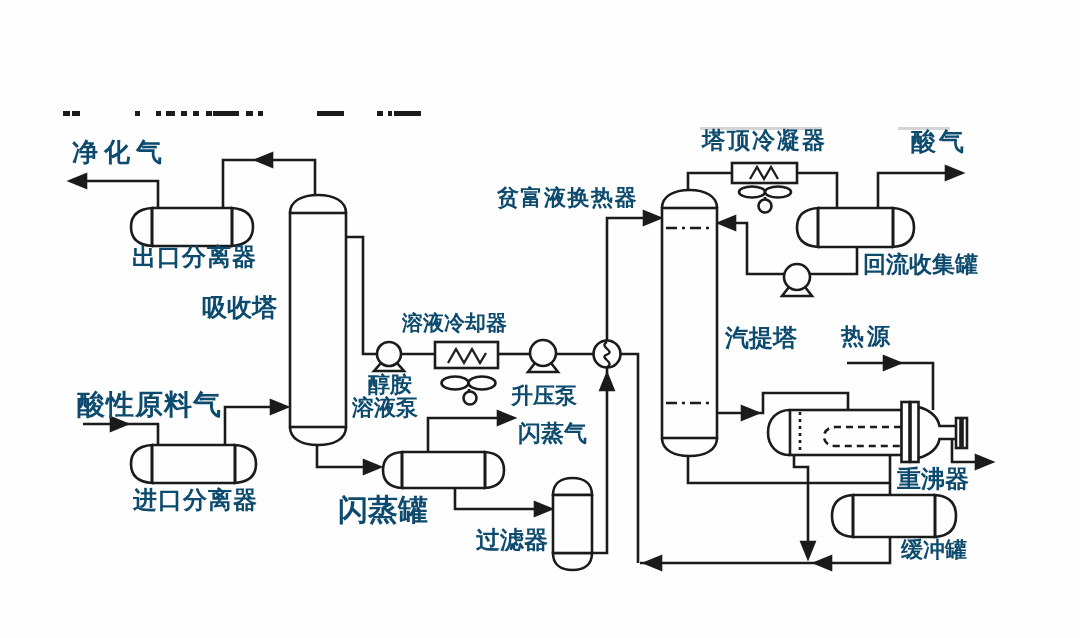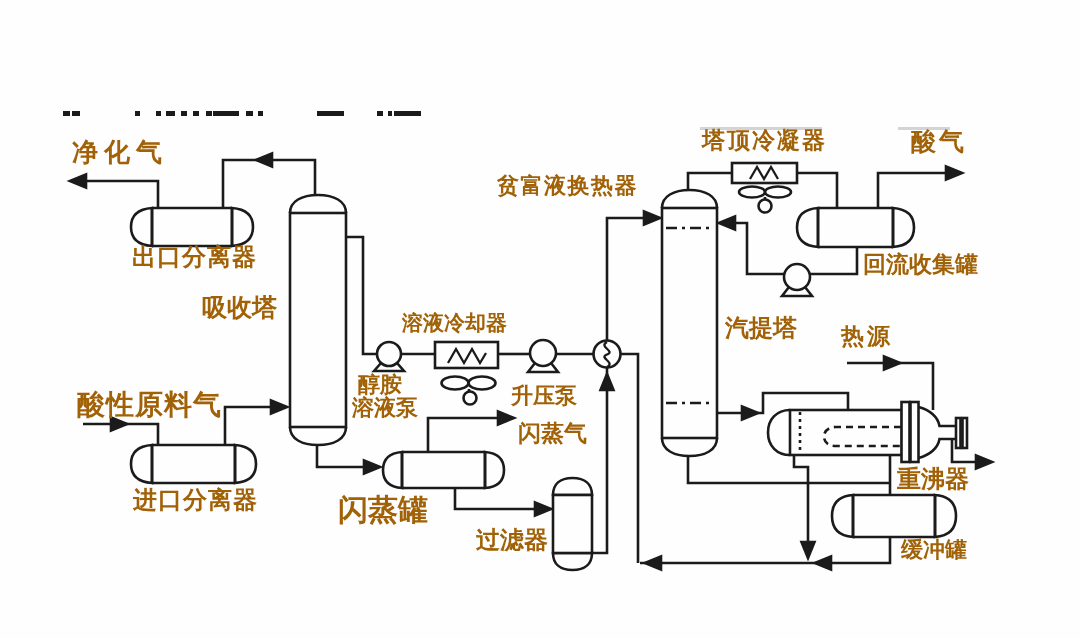--- a/index.html
+++ b/index.html
@@ -2,21 +2,21 @@
 <html><head>
 <meta charset="utf-8">
 <style>
   html,body{margin:0;padding:0;background:#ffffff;}
   #stage{
     position:relative;width:1080px;height:638px;background:#fefefe;overflow:hidden;
     font-family:"DejaVu Sans","Liberation Sans",sans-serif;
   }
   #flowsheet-svg{position:absolute;left:0;top:0;}
   .lbl{
-    position:absolute;font-weight:bold;color:#a16207;white-space:nowrap;
+    position:absolute;font-weight:bold;color:#0c4a6e;white-space:nowrap;
     font-family:"DejaVu Sans","Liberation Sans",sans-serif;line-height:1.05;
   }
   .frag{position:absolute;background:#1b1b1b;}
   .faint{position:absolute;background:#d4d4d4;}
 </style>
 </head>
 <body>
 
 <div id="stage">
 
@@ -233,28 +233,28 @@
       <path d="M765,197 V200"></path>
       <circle cx="765" cy="206" r="6.5" fill="#fefefe"></circle>
     </g>
   </svg>
 
   <div class="lbl" style="left:72px;top:139px;font-size:26px;letter-spacing:6px;">净化气</div>
   <div class="lbl" style="left:132px;top:245px;font-size:24px;letter-spacing:1px;">出口分离器</div>
   <div class="lbl" style="left:202px;top:295px;font-size:25px;">吸收塔</div>
   <div class="lbl" style="left:77px;top:390px;font-size:28px;letter-spacing:1px;">酸性原料气</div>
   <div class="lbl" style="left:133px;top:488px;font-size:24px;letter-spacing:1px;">进口分离器</div>
-  <div class="lbl" style="left:358px;top:373px;font-size:22px;">醇胺</div>
+  <div class="lbl" style="left:368px;top:373px;font-size:22px;">醇胺</div>
   <div class="lbl" style="left:352px;top:396px;font-size:22px;">溶液泵</div>
   <div class="lbl" style="left:402px;top:312px;font-size:21px;">溶液冷却器</div>
   <div class="lbl" style="left:511px;top:384px;font-size:22px;">升压泵</div>
   <div class="lbl" style="left:518px;top:421px;font-size:23px;">闪蒸气</div>
   <div class="lbl" style="left:338px;top:494px;font-size:30px;">闪蒸罐</div>
   <div class="lbl" style="left:476px;top:528px;font-size:24px;">过滤器</div>
-  <div class="lbl" style="left:497px;top:174px;font-size:22px;letter-spacing:1.5px;">贫富液换热器</div>
-  <div class="lbl" style="left:725px;top:316px;font-size:24px;">汽提塔</div>
+  <div class="lbl" style="left:497px;top:186px;font-size:22px;letter-spacing:1.5px;">贫富液换热器</div>
+  <div class="lbl" style="left:725px;top:326px;font-size:24px;">汽提塔</div>
   <div class="lbl" style="left:702px;top:130px;font-size:23px;letter-spacing:2px;font-family:Liberation Mono, monospace;">塔顶冷凝器</div>
   <div class="lbl" style="left:911px;top:129px;font-size:25px;letter-spacing:3px;">酸气</div>
   <div class="lbl" style="left:863px;top:252px;font-size:23px;">回流收集罐</div>
   <div class="lbl" style="left:841px;top:324px;font-size:23px;letter-spacing:3px;">热源</div>
   <div class="lbl" style="left:897px;top:467px;font-size:24px;">重沸器</div>
   <div class="lbl" style="left:901px;top:538px;font-size:22px;">缓冲罐</div>
 </div>
 
 </body></html>

